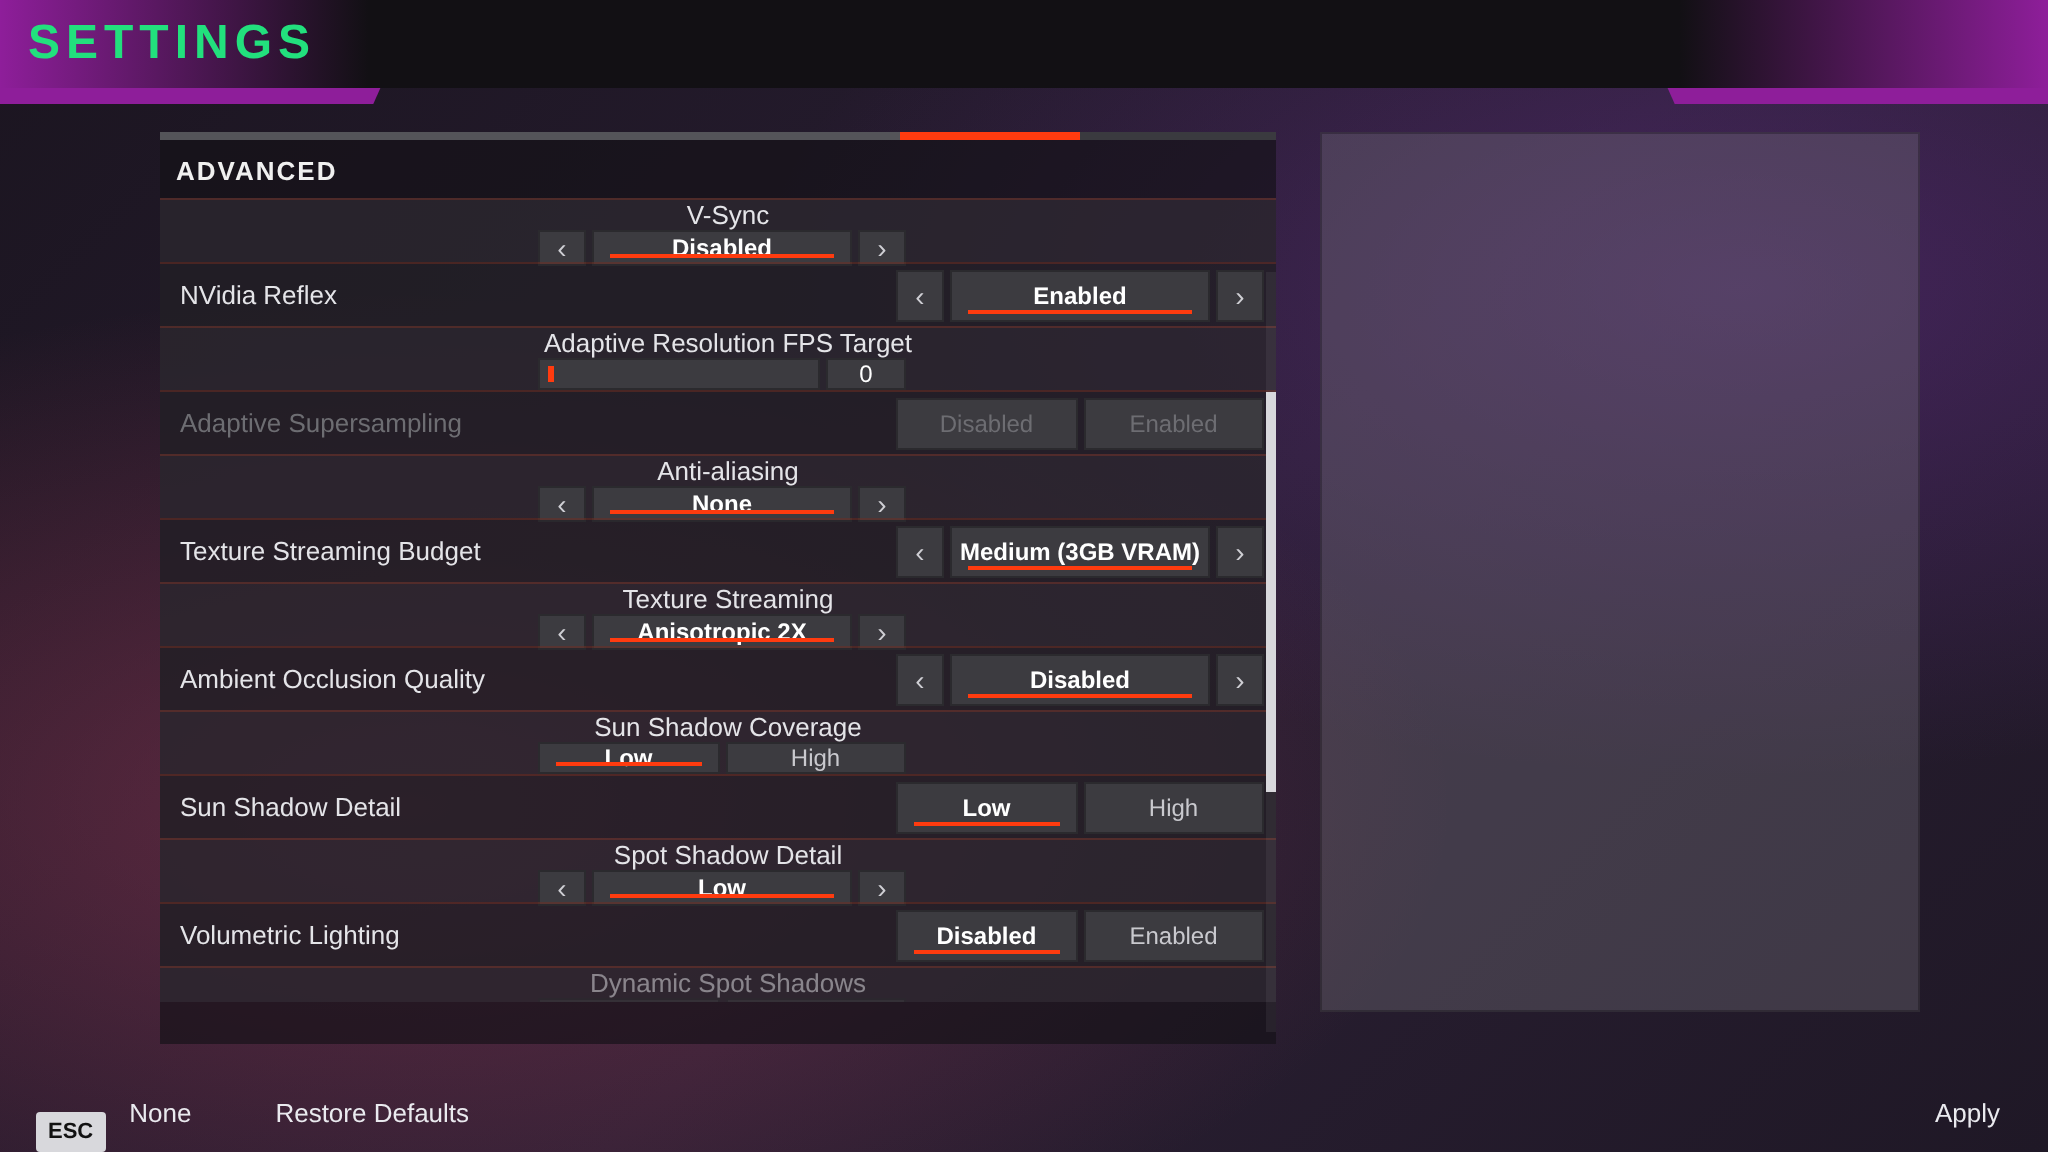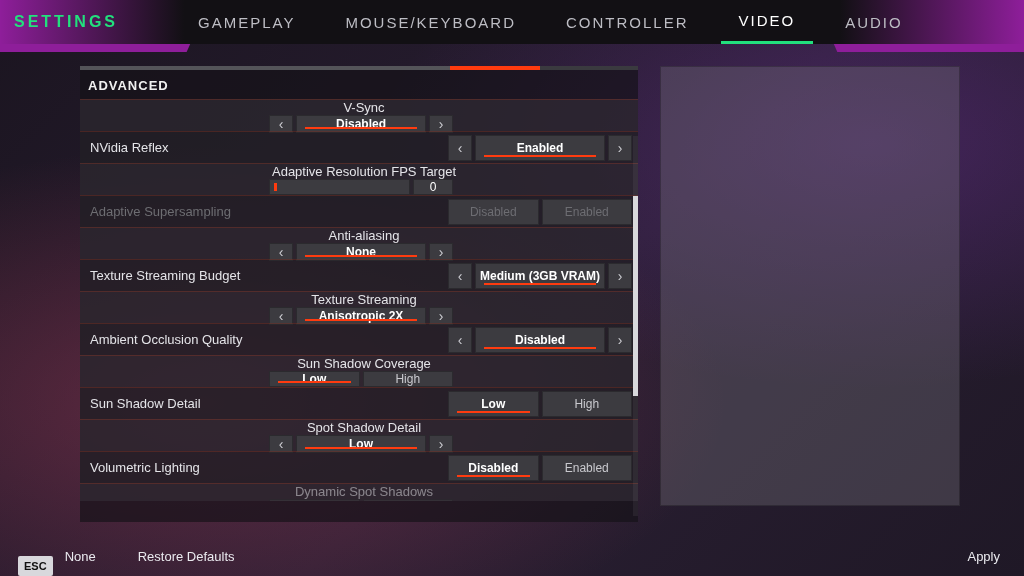--- a/index.html
+++ b/index.html
@@ -42,21 +42,21 @@
     z-index:1;
     display:flex;
     align-items:stretch;
     width:100%;
     background:linear-gradient(to right, transparent 0%, #121014 18%, #121014 82%, transparent 100%);
   }
   .title-chip {
     display:flex;
     align-items:center;
     padding:0 22px 0 14px;
-    font-size:16px;
+    font-size:24px;
     font-weight:700;
     letter-spacing:3px;
     color:#22e07d;
     position:relative;
     z-index:2;
   }
   .tabs {
     display:flex;
     align-items:stretch;
     margin-left:40px;
@@ -290,27 +290,20 @@
     cursor:pointer;
     padding:4px 6px;
   }
 </style>
 </head>
 <body>
 
 <div class="topbar">
   <div class="topbar-inner">
     <div class="title-chip">SETTINGS</div>
-    <div class="tabs">
-      <div class="tab">GAMEPLAY</div>
-      <div class="tab">MOUSE/KEYBOARD</div>
-      <div class="tab">CONTROLLER</div>
-      <div class="tab active">VIDEO</div>
-      <div class="tab">AUDIO</div>
-    </div>
   </div>
 </div>
 
 <div class="main">
   <div class="panel">
     <div class="panel-topline">
       <span class="panel-accent"></span>
     </div>
     <div class="section-header">ADVANCED</div>
 

